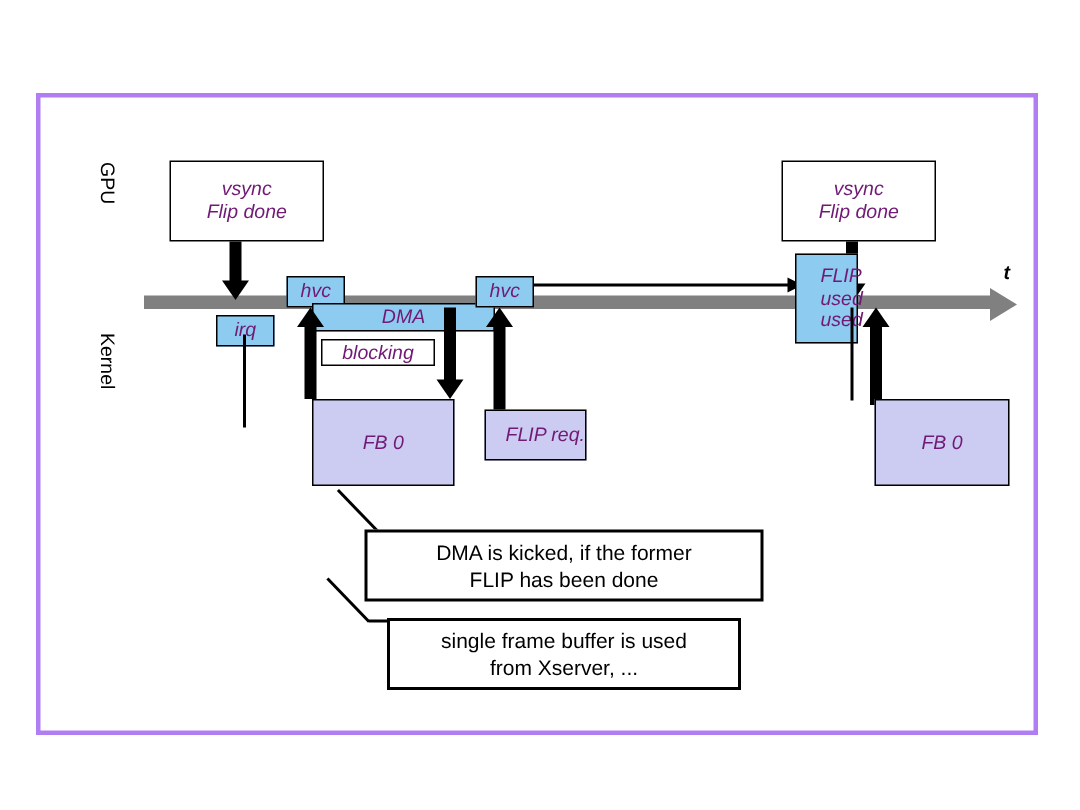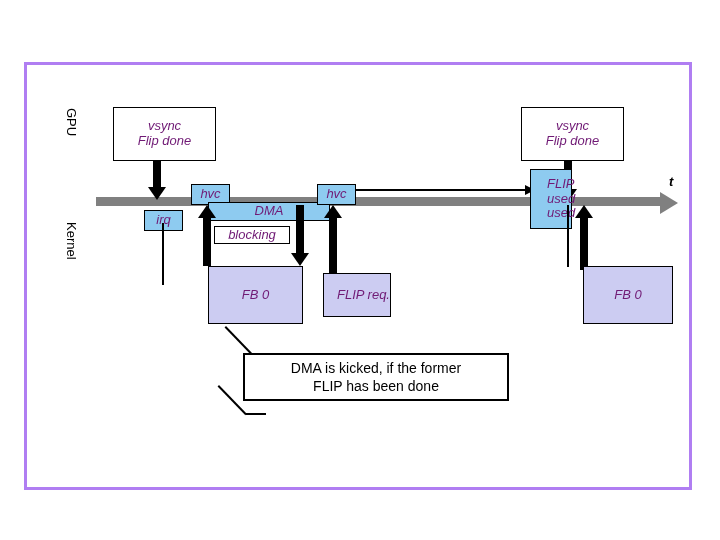--- a/index.html
+++ b/index.html
@@ -152,21 +152,21 @@
   </div>
 
   <div class="box box-blue" style="left:317px;top:184px;width:39px;height:21px;">
     <span class="ital">hvc</span>
   </div>
   <div class="tarrow">
     <div class="shaft" style="left:329px;top:218px;width:8px;height:58px;"></div>
     <div class="head-up" style="left:324px;top:205px;"></div>
   </div>
 
-  <div class="box box-lav" style="left:323px;top:273px;width:68px;height:44px;padding-left:13px;">
+  <div class="box box-lav" style="left:323px;top:273px;width:68px;height:34px;padding-left:13px;">
     <span class="ital">FLIP req.</span>
   </div>
 
   <div class="thin-h-arrow" style="left:356px;top:189px;width:170px;">
     <div class="ah"></div>
   </div>
 
   <div class="box box-white" style="left:521px;top:107px;width:103px;height:54px;flex-direction:column;">
     <span class="ital">vsync</span>
     <span class="ital">Flip done</span>
@@ -199,14 +199,18 @@
   </div>
   <div class="note" style="left:243px;top:353px;width:266px;height:48px;flex-direction:column;">
     <span>DMA is kicked, if the former</span>
     <span>FLIP has been done</span>
   </div>
 
   <div class="leader">
     <div class="diag" style="left:219px;top:385px;width:40px;transform:rotate(46deg);"></div>
     <div class="flat" style="left:246px;top:413px;width:20px;"></div>
   </div>
+  <div class="note" style="left:258px;top:412px;width:236px;height:48px;flex-direction:column;">
+    <span>single frame buffer is used</span>
+    <span>from Xserver, ...</span>
+  </div>
 
 </div>
 
 </body></html>

